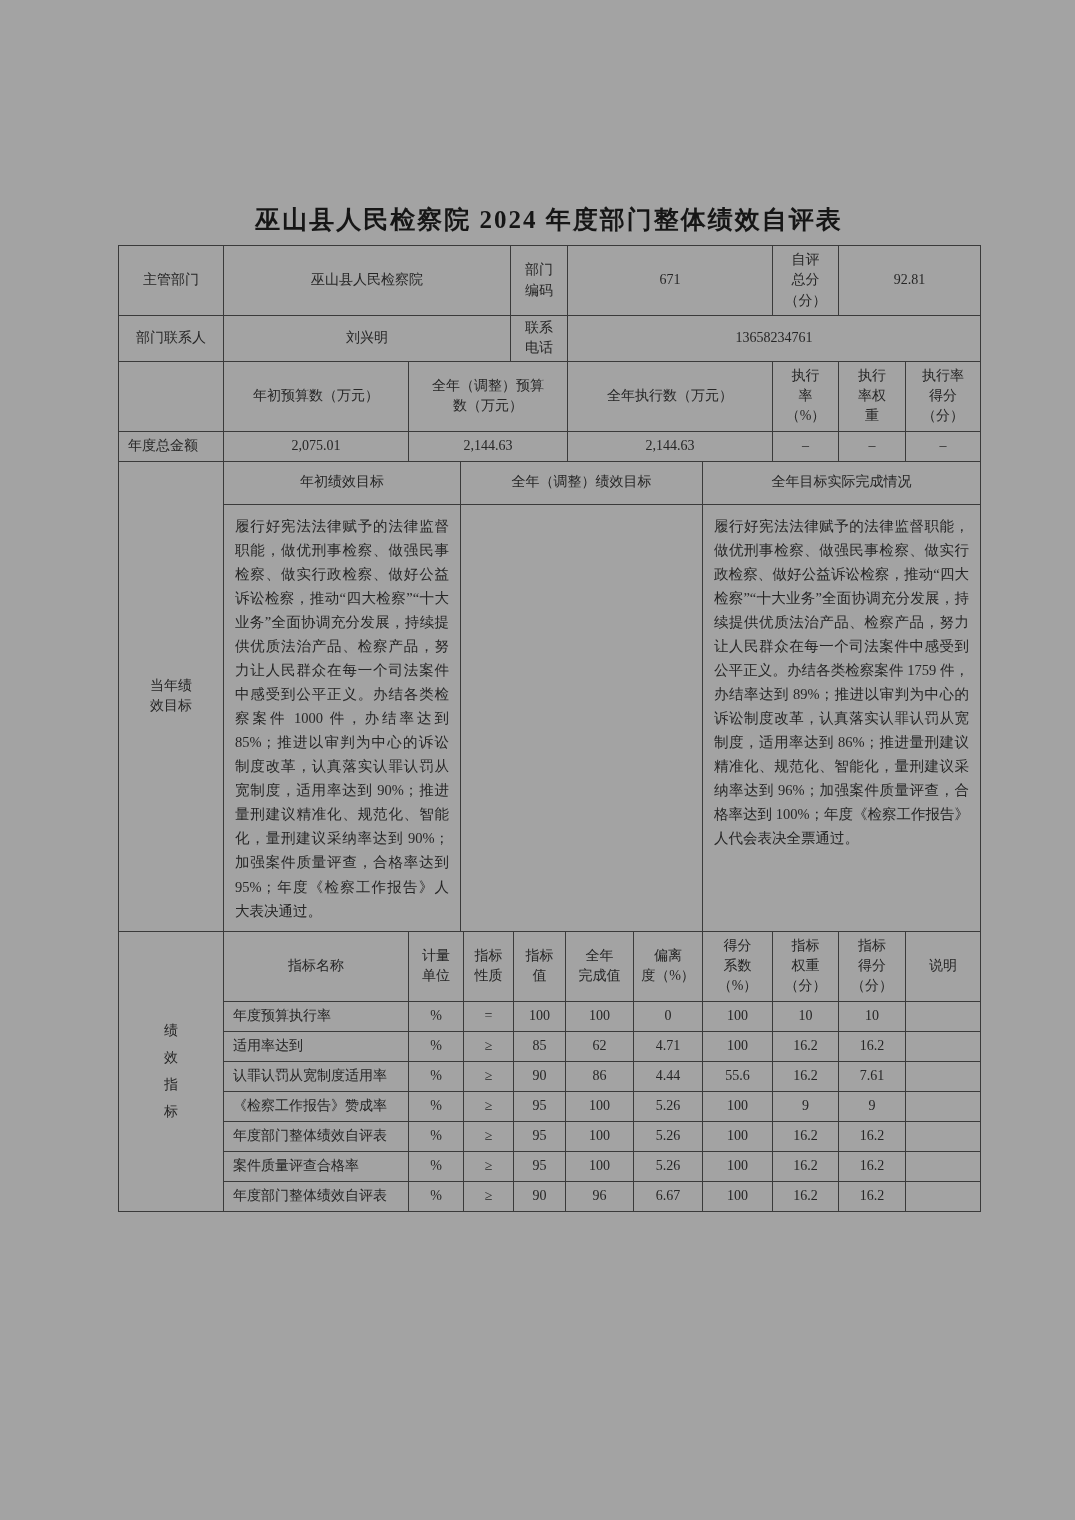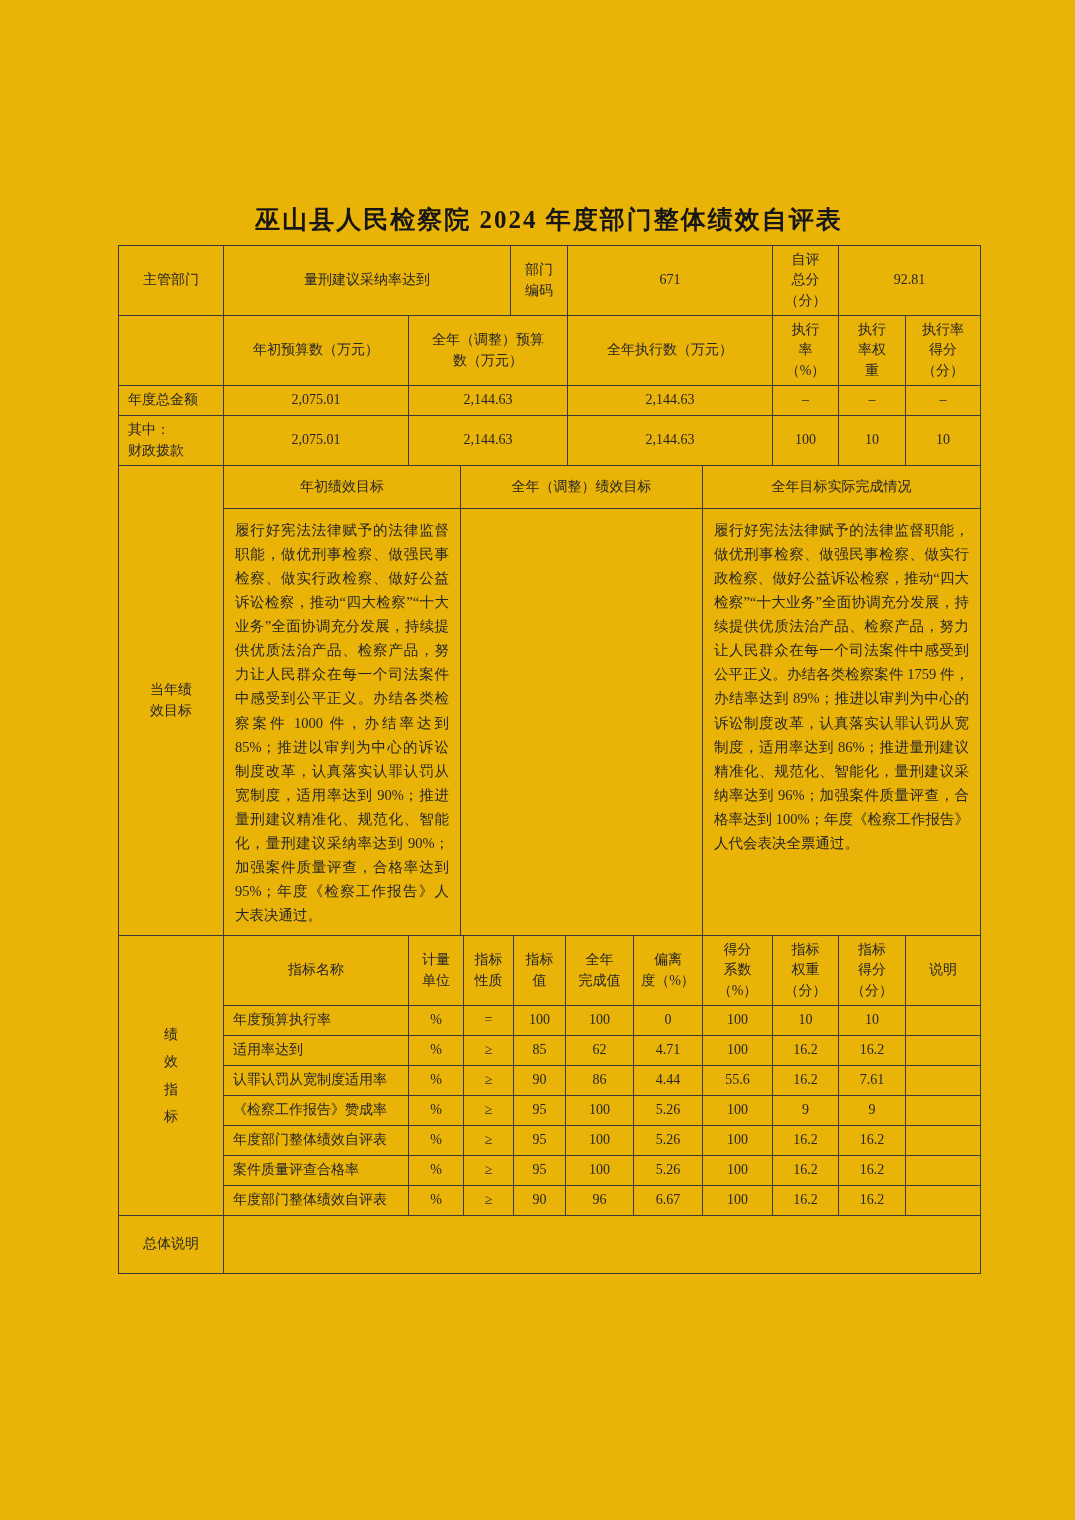--- a/index.html
+++ b/index.html
@@ -6,21 +6,21 @@
   html, body {
     width: 1075px;
     background: #ffffff;
     font-family: "Liberation Serif", "DejaVu Serif", serif;
     color: #1f1f1f;
   }
   .page {
     position: relative;
     width: 1075px;
     height: 1520px;
-    background: #eab308;
+    background: #a3a3a3;
     overflow: hidden;
   }
   .doc-title {
     position: absolute;
     top: 203px;
     left: 118px;
     width: 862px;
     text-align: center;
     font-size: 25px;
     font-weight: 600;
@@ -77,28 +77,35 @@
         <col style="width:105px">
           <col style="width:287px">
           <col style="width:57px">
         <col style="width:205px">
           <col style="width:66px">
           <col style="width:142px">
       </colgroup>
       <tbody>
           <tr style="height:70px">
         <td>主管部门</td>
-        <td>量刑建议采纳率达到</td>
+        <td>巫山县人民检察院</td>
         <td class="pre">部门
 编码</td>
         <td>671</td>
         <td class="pre">自评
 总分
 （分）</td>
         <td>92.81</td>
+      </tr>
+      <tr style="height:45px">
+        <td>部门联系人</td>
+        <td>刘兴明</td>
+        <td class="pre">联系
+电话</td>
+        <td colspan="3">13658234761</td>
       </tr>
     </tbody>
       </table>
 
     <table>
       <colgroup>
         <col style="width:105px">
           <col style="width:185px">
           <col style="width:159px">
         <col style="width:205px">
@@ -124,30 +131,20 @@
 （分）</td>
       </tr>
       <tr style="height:30px">
         <td class="left">年度总金额</td>
         <td>2,075.01</td>
         <td>2,144.63</td>
         <td>2,144.63</td>
         <td>–</td>
         <td>–</td>
         <td>–</td>
-      </tr>
-      <tr style="height:50px">
-        <td class="left pre">其中：
-财政拨款</td>
-        <td>2,075.01</td>
-        <td>2,144.63</td>
-        <td>2,144.63</td>
-        <td>100</td>
-        <td>10</td>
-        <td>10</td>
       </tr>
     </tbody>
       </table>
 
     <table>
       <colgroup>
         <col style="width:105px">
           <col style="width:237px">
           <col style="width:242px">
           <col style="width:278px">
@@ -290,27 +287,15 @@
         <td>96</td>
         <td>6.67</td>
         <td>100</td>
         <td>16.2</td>
         <td>16.2</td>
         <td></td>
       </tr>
     </tbody>
       </table>
 
-    <table>
-      <colgroup>
-        <col style="width:105px">
-          <col style="width:757px">
-      </colgroup>
-      <tbody>
-          <tr style="height:58px">
-        <td>总体说明</td>
-        <td class="left"></td>
-      </tr>
-    </tbody>
-      </table>
 
   </div>
 </div>
 
 </body></html>

